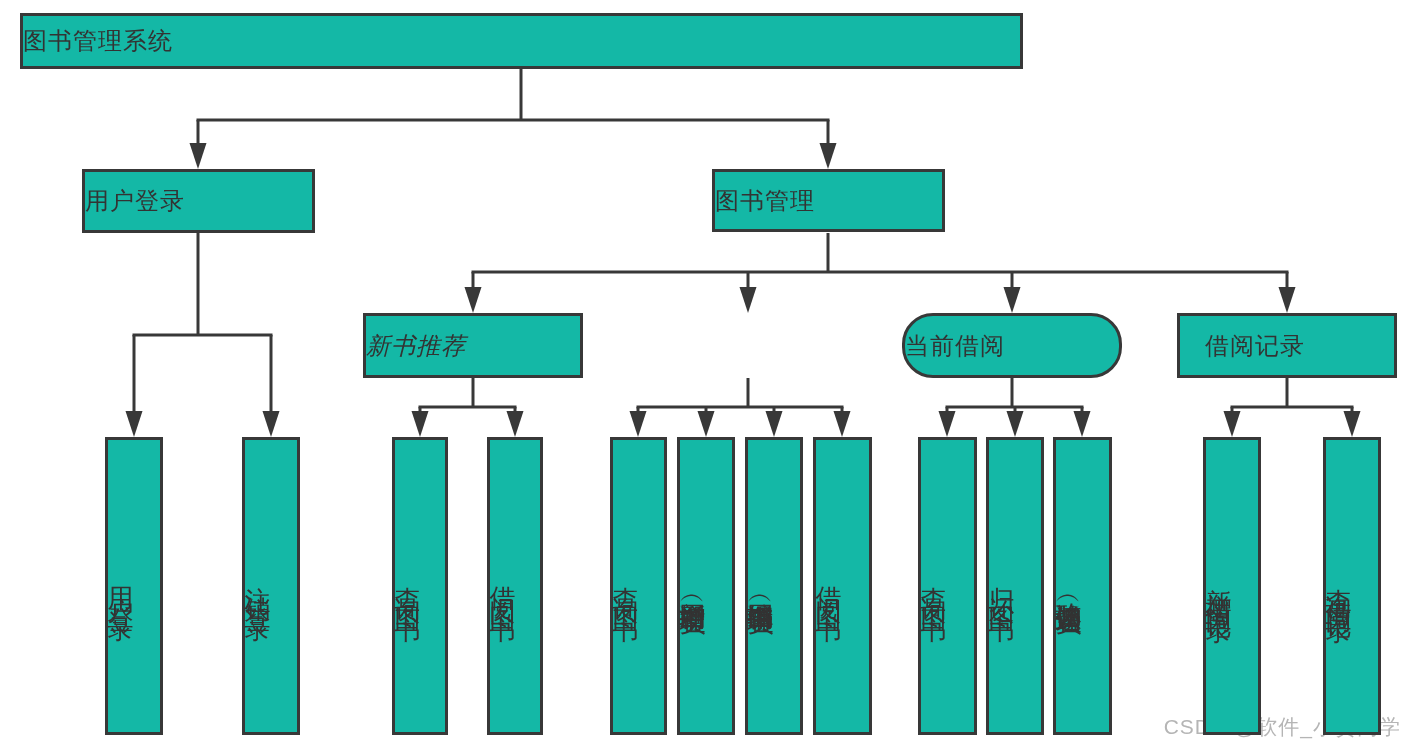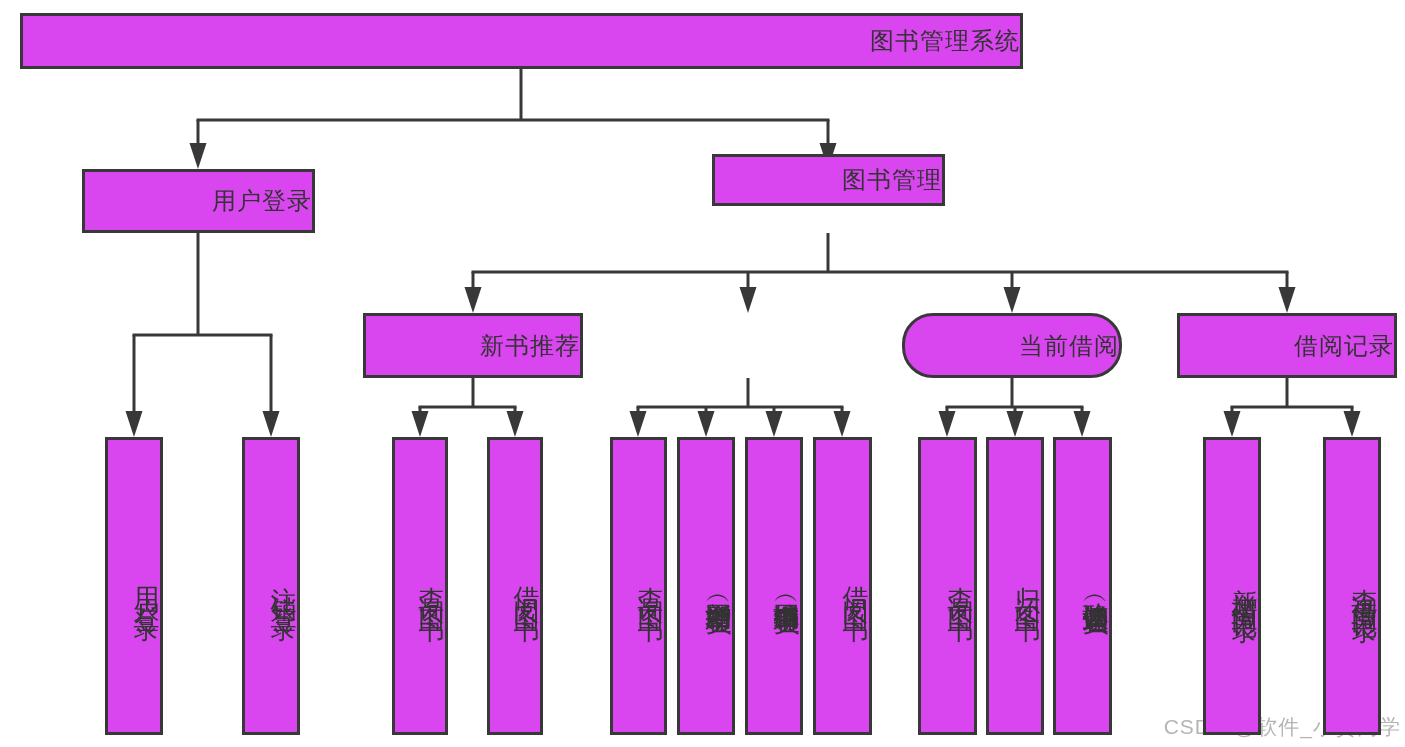--- a/index.html
+++ b/index.html
@@ -12,25 +12,25 @@
     font-family: "Liberation Sans", sans-serif;
   }
   #connector-layer {
     position: absolute;
     left: 0; top: 0;
     width: 1405px; height: 747px;
   }
   .box {
     position: absolute;
     box-sizing: border-box;
-    background: #d946ef;
+    background: #14b8a6;
     border: 3px solid #383838;
     display: flex;
     align-items: center;
-    justify-content: flex-end;
+    justify-content: flex-start;
   }
   .box-h .label {
     font-size: 24px;
     color: #333333;
     letter-spacing: 1px;
     white-space: nowrap;
   }
   .box-v .label {
     writing-mode: vertical-rl;
     text-orientation: mixed;
@@ -121,30 +121,30 @@
         <polygon points="1343.5,411 1360.5,411 1352,437" fill="#383838"></polygon>
       </g>
     </svg>
   <div id="watermark">CSDN @软件_小贺同学</div>
 <div class="box box-h" style="left: 20px; top: 13px; width: 1003px; height: 56px;">
       <span class="label">图书管理系统</span>
     </div>
     <div class="box box-h" style="left: 82px; top: 169px; width: 233px; height: 64px;">
       <span class="label">用户登录</span>
     </div>
-    <div class="box box-h" style="left: 712px; top: 154px; width: 233px; height: 52px;">
+    <div class="box box-h" style="left: 712px; top: 169px; width: 233px; height: 63px;">
       <span class="label">图书管理</span>
     </div>
-    <div class="box box-h" style="left: 363px; top: 313px; width: 220px; height: 65px;">
+    <div class="box box-h" style="left: 363px; top: 313px; width: 220px; height: 65px; font-style: italic;">
       <span class="label">新书推荐</span>
     </div>
     <div class="box box-h" style="left: 902px; top: 313px; width: 220px; height: 65px; border-radius: 31px;">
       <span class="label">当前借阅</span>
     </div>
-    <div class="box box-h" style="left: 1177px; top: 313px; width: 220px; height: 65px;">
+    <div class="box box-h" style="left: 1177px; top: 313px; width: 220px; height: 65px; padding-left: 25px;">
       <span class="label">借阅记录</span>
     </div>
     <div class="box box-v" style="left: 105px; top: 437px; width: 58px; height: 298px;">
       <span class="label" style="letter-spacing: 10px;">用户登录</span>
     </div>
     <div class="box box-v" style="left: 242px; top: 437px; width: 58px; height: 298px;">
       <span class="label" style="letter-spacing: 10px;">注销登录</span>
     </div>
     <div class="box box-v" style="left: 392px; top: 437px; width: 56px; height: 298px;">
       <span class="label" style="letter-spacing: 10px;">查询图书</span>

